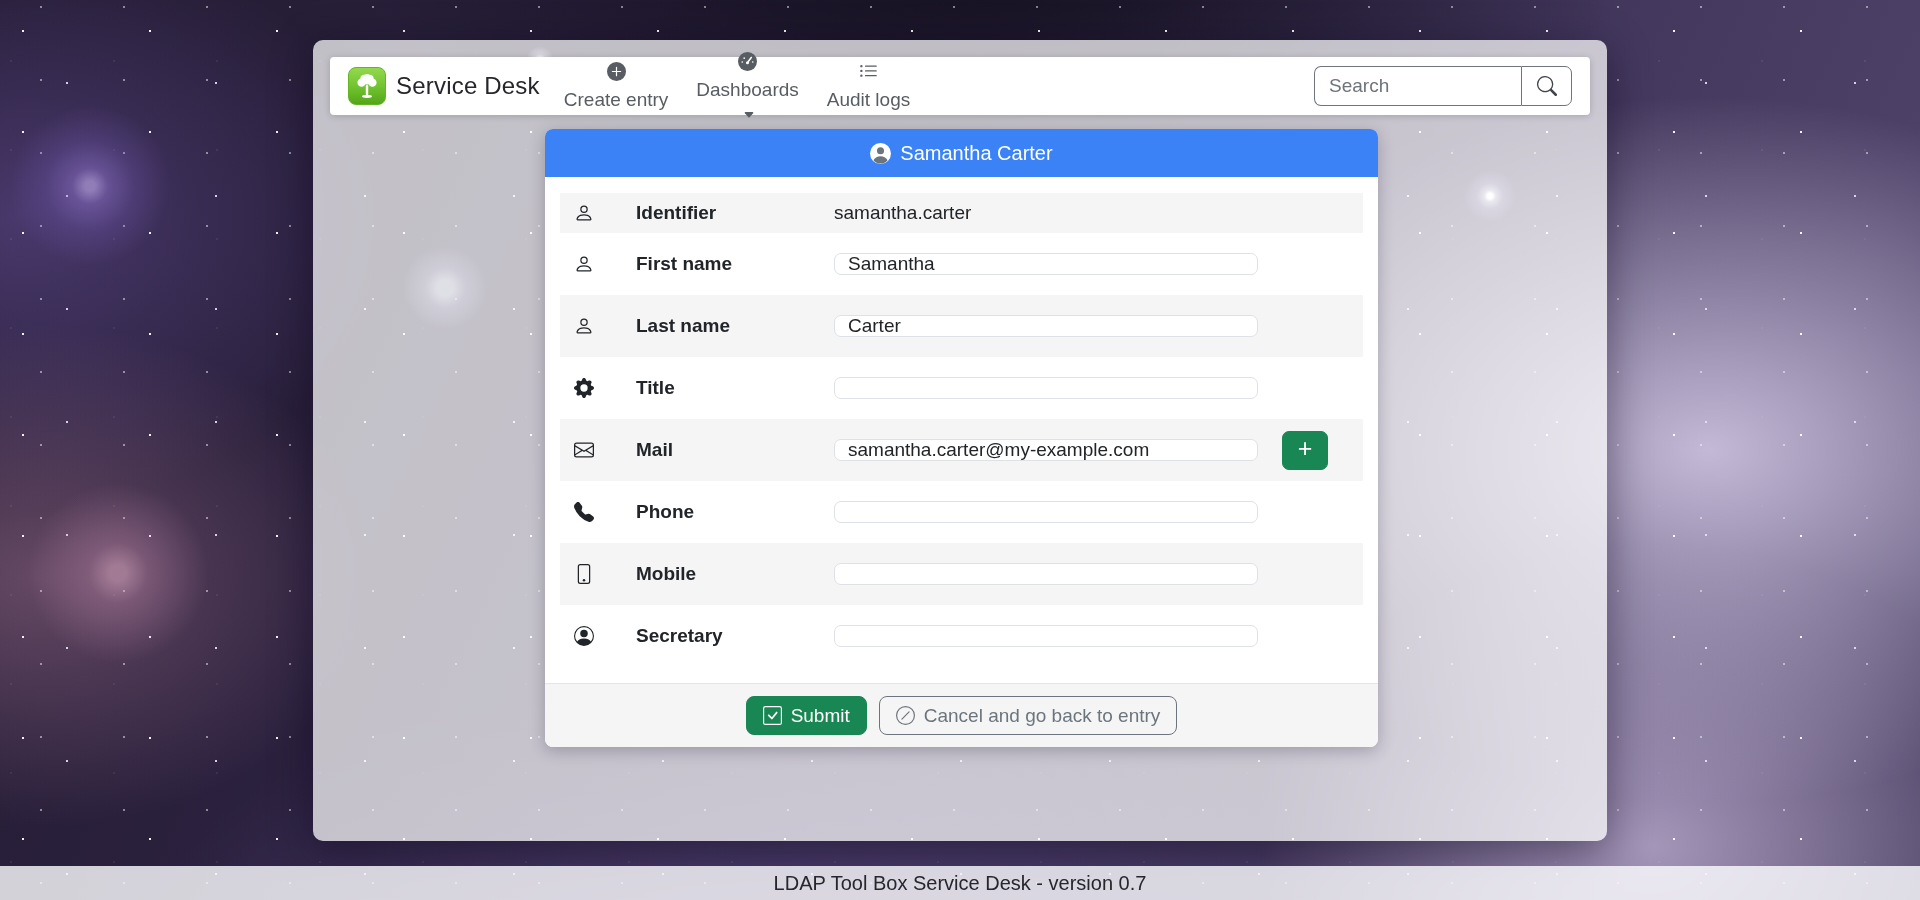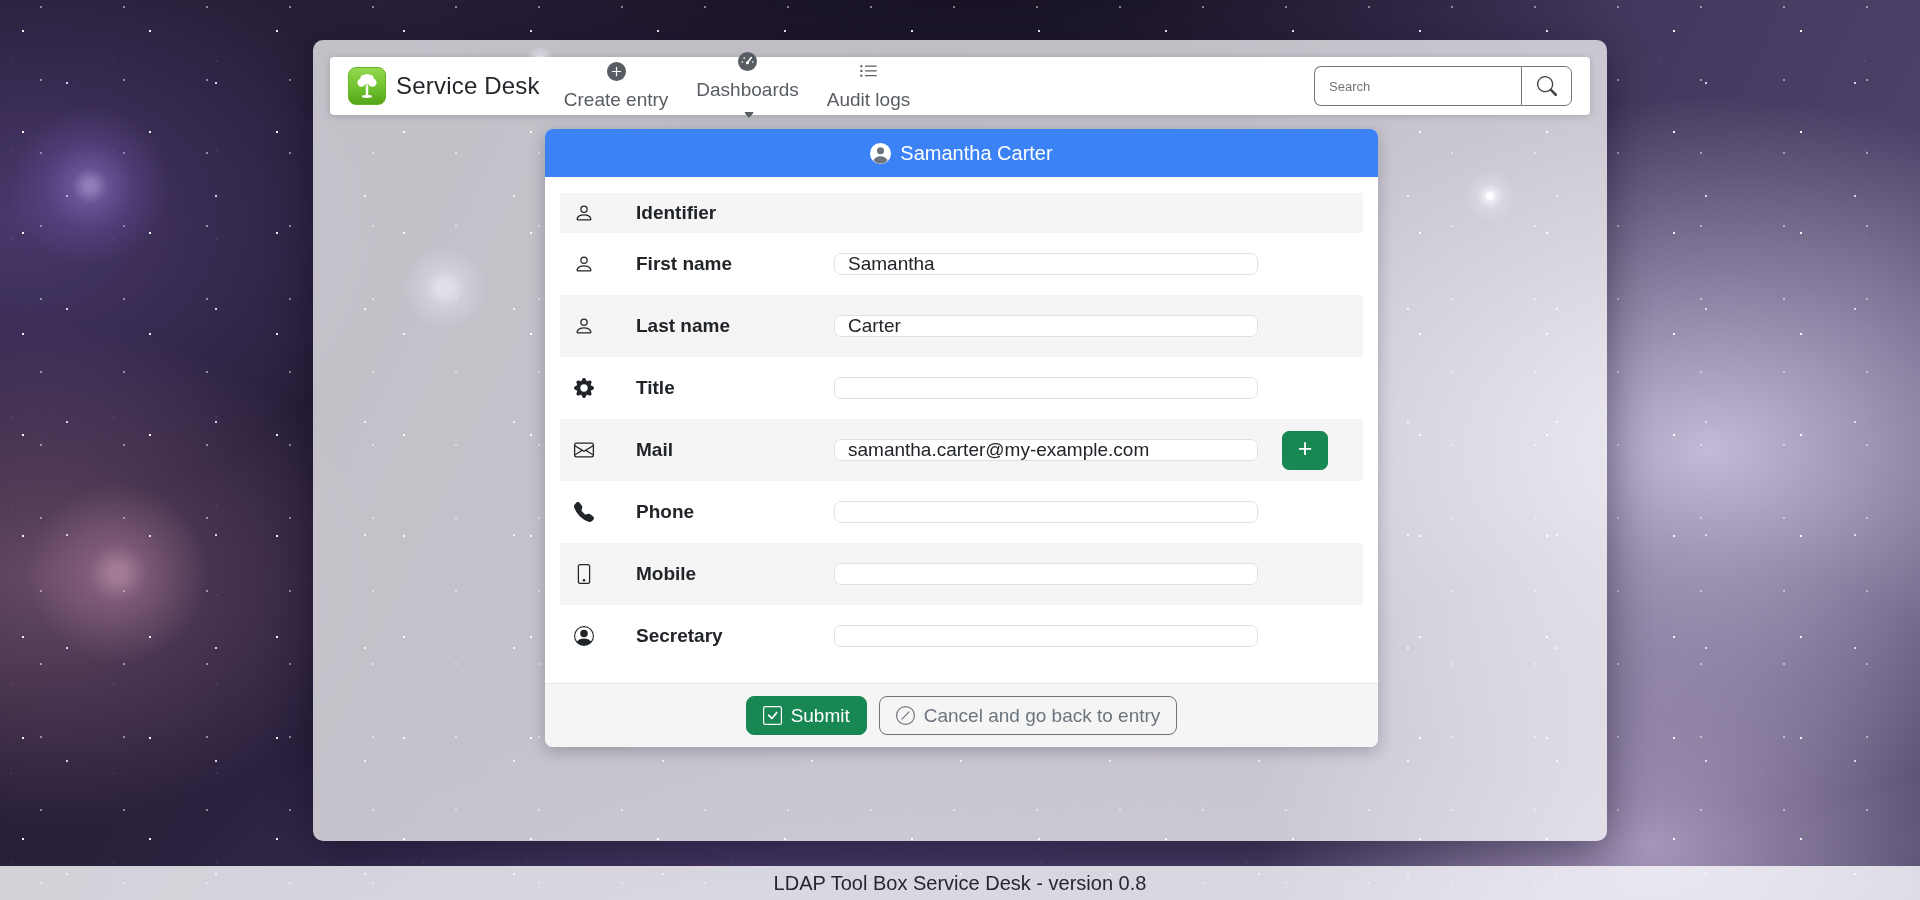--- a/index.html
+++ b/index.html
@@ -65,21 +65,21 @@
     display: flex; align-items: center; gap: 8px; cursor: pointer;
     color: #585d63; font-size: 19px; text-decoration: none; flex-direction: column;
   }
   .nav-ico { width: 19px; height: 19px; fill: #585d63; }
   .caret { width: 12px; height: 12px; fill: #585d63; margin-left: 3px; }
 
   
   .search-group { margin-left: auto; display: flex; height: 40px; }
   .search-input {
     width: 207px; height: 40px; border: 1px solid #6e757c; border-right: none;
-    border-radius: 7px 0 0 7px; padding: 0 14px; font-size: 13px; color: #212529;
+    border-radius: 7px 0 0 7px; padding: 0 14px; font-size: 19px; color: #212529;
     font-family: inherit; outline: none; background: #fff;
   }
   .search-input::placeholder { color: #6e747b; opacity: 1; }
   .search-btn {
     width: 51px; height: 40px; border: 1px solid #6e757c;
     border-radius: 0 7px 7px 0; background: #fff; cursor: pointer;
     display: flex; align-items: center; justify-content: center;
   }
   .search-btn svg { width: 20px; height: 20px; fill: #3f454b; }
 
@@ -267,20 +267,24 @@
     </header>
 
     <div class="card-body" id="form-rows">
   <div class="form-row static">
     <span class="cell-icon">
       <svg class="ico row-ico">
               <use href="#i-person"></use>
             </svg>
     </span>
     <span class="cell-label">Identifier</span>
+    <span class="cell-field">
+      <span class="static-value">samantha.carter</span>
+
+    </span>
     <span class="cell-action">
       
     </span>
   </div>
 
   <div class="form-row">
     <span class="cell-icon">
       <svg class="ico row-ico">
               <use href="#i-person"></use>
             </svg>
@@ -405,14 +409,14 @@
             <use href="#i-slash-circle"></use>
           </svg>
         <span>Cancel and go back to entry</span>
       </button>
     </footer>
   </section>
 
 </div>
 
 <footer class="page-footer">
-  <span>LDAP Tool Box Service Desk - version 0.8</span>
+  <span>LDAP Tool Box Service Desk - version 0.7</span>
 </footer>
 
 </body></html>

